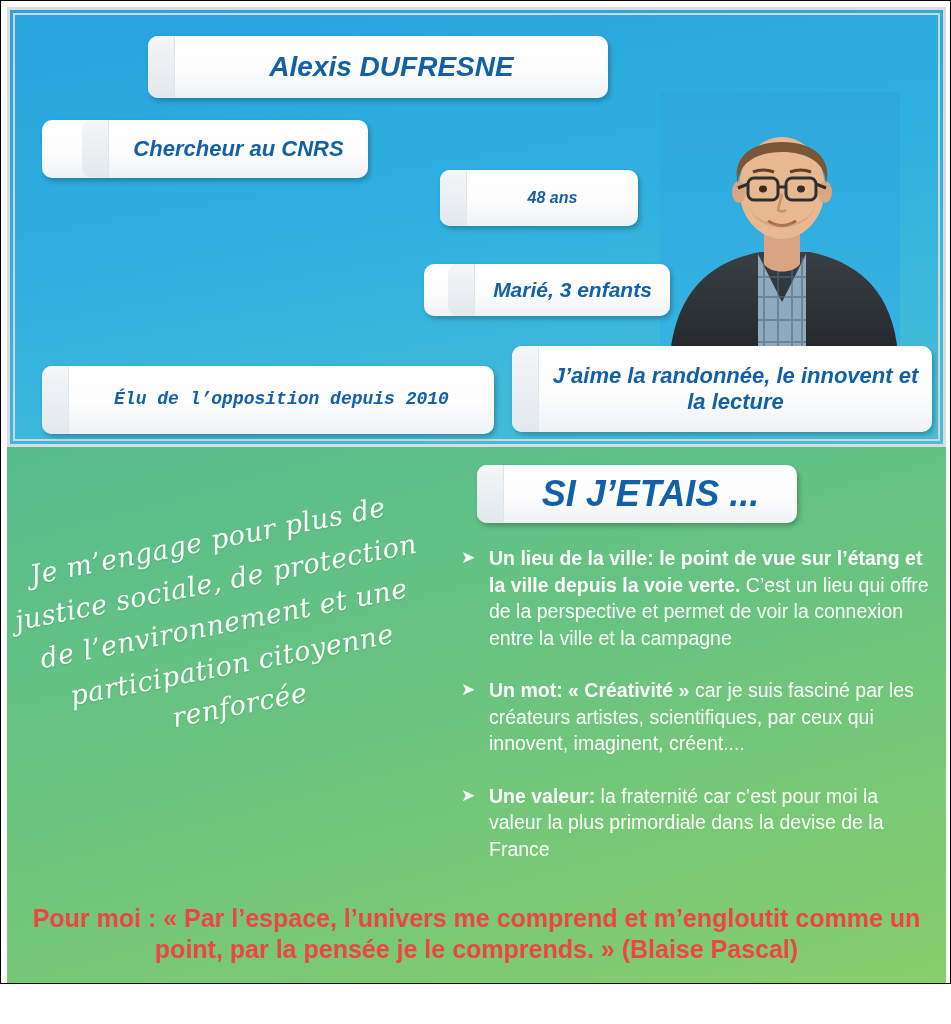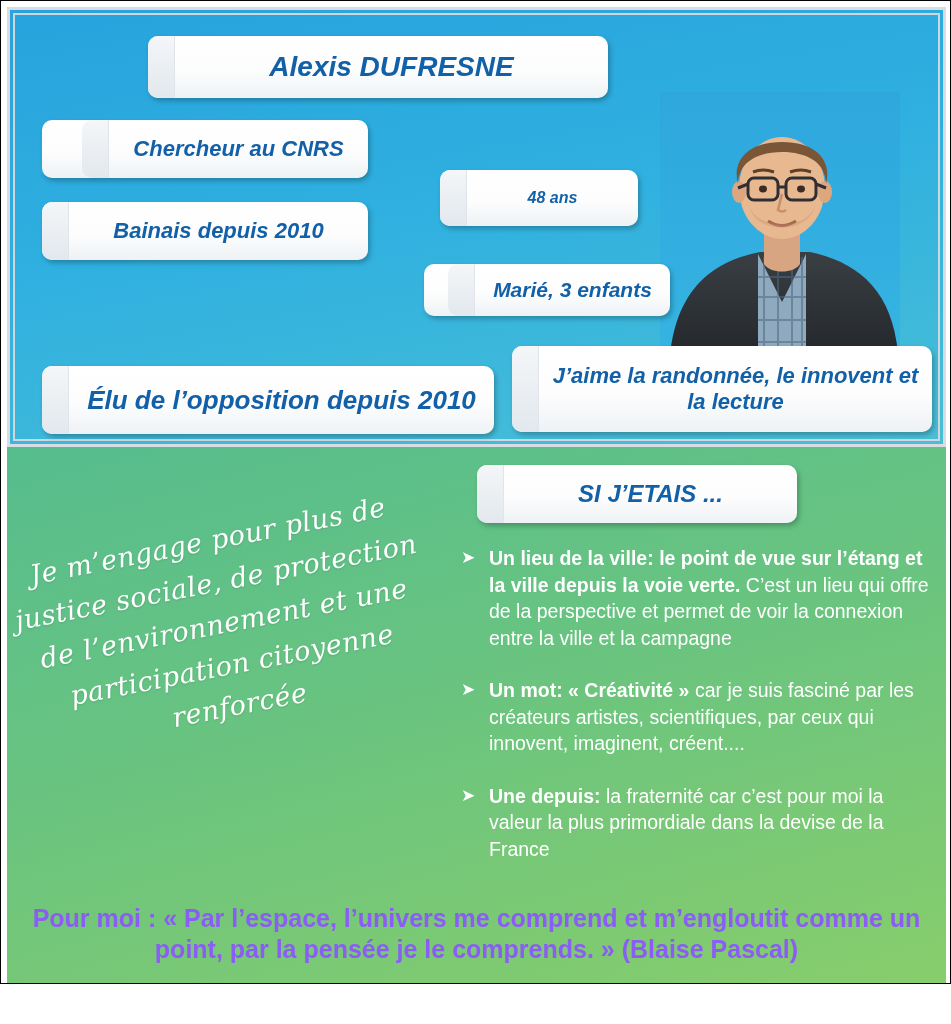--- a/index.html
+++ b/index.html
@@ -84,21 +84,21 @@
   #b-since     { left: 32px;  top: 192px; width: 326px; height: 58px; }
   #b-since .btext { font-size: 22px; }
 
   #b-family    { left: 414px; top: 254px; width: 246px; height: 52px; padding-left: 24px; }
   #b-family .btext { font-size: 21px; }
 
   #b-home      { left: 32px;  top: 266px; width: 358px; height: 58px; }
   #b-home .btext { font-size: 21px; }
 
   #b-elected   { left: 32px;  top: 356px; width: 452px; height: 68px; }
-  #b-elected .btext { font-size: 26px; }
+  #b-elected .btext { font-size: 18px; font-family: Liberation Mono, monospace; }
 
   #b-hobby     { left: 502px; top: 336px; width: 420px; height: 86px; }
   #b-hobby .btext { font-size: 22px; }
 
   
   .photo {
     position: absolute;
     left: 650px;
     top: 82px;
     width: 240px;
@@ -118,21 +118,21 @@
     background: linear-gradient(165deg, #56bd8e 0%, #6ac47f 45%, #8ace6a 100%);
     overflow: hidden;
   }
 
   #b-sietais {
     left: 470px;
     top: 18px;
     width: 320px;
     height: 58px;
   }
-  #b-sietais .btext { font-size: 24px; }
+  #b-sietais .btext { font-size: 36px; }
 
   
   .script-quote {
     position: absolute;
     left: 20px;
     top: 70px;
     width: 430px;
     height: 400px;
     color: #ffffff;
     font-family: "DejaVu Serif", serif;
@@ -172,21 +172,21 @@
   .lead { font-weight: bold; text-align: right; }
 
   
   .footer-quote {
     position: absolute;
     left: 6px;
     bottom: 6px;
     width: 939px;
     padding: 8px 14px 12px 14px;
     box-sizing: border-box;
-    color: #8b5cf6;
+    color: #ef4444;
     font-size: 25px;
     font-weight: bold;
     line-height: 1.25;
     text-align: center;
     background: transparent;
   }
 </style>
 </head>
 <body>
 
@@ -262,24 +262,20 @@
     <div class="bubble" id="b-job">
       <span class="tab"></span>
       <span class="btext">Chercheur au CNRS</span>
     </div>
 
     <div class="bubble" id="b-age">
       <span class="tab"></span>
       <span class="btext">48 ans</span>
     </div>
 
-    <div class="bubble" id="b-since">
-      <span class="tab"></span>
-      <span class="btext">Bainais depuis 2010</span>
-    </div>
 
     <div class="bubble" id="b-family">
       <span class="tab"></span>
       <span class="btext">Marié, 3 enfants</span>
     </div>
 
 
     <div class="bubble" id="b-elected">
       <span class="tab"></span>
       <span class="btext">Élu de l’opposition depuis 2010</span>
@@ -307,21 +303,21 @@
         <b class="lead">Un lieu de la ville:</b><b> le point de vue sur l’étang et la ville depuis la voie verte.</b><span> C’est un lieu qui offre de la perspective et permet de voir la connexion entre la ville et la campagne</span>
       </div>
 
       <div class="list-item">
         <span class="arrow">➤</span>
         <b class="lead">Un mot: « Créativité »</b><b></b><span> car je suis fasciné par les créateurs artistes, scientifiques, par ceux qui innovent, imaginent, créent....</span>
       </div>
 
       <div class="list-item">
         <span class="arrow">➤</span>
-        <b class="lead">Une depuis:</b><b></b><span> la fraternité car c’est pour moi la valeur la plus primordiale dans la devise de la France</span>
+        <b class="lead">Une valeur:</b><b></b><span> la fraternité car c’est pour moi la valeur la plus primordiale dans la devise de la France</span>
       </div>
 
     </div>
   </div>
 
   <div class="footer-quote">Pour moi : « Par l’espace, l’univers me comprend et m’engloutit comme un point, par la pensée je le comprends. » (Blaise Pascal)</div>
 
 </div>
 
 </body></html>

